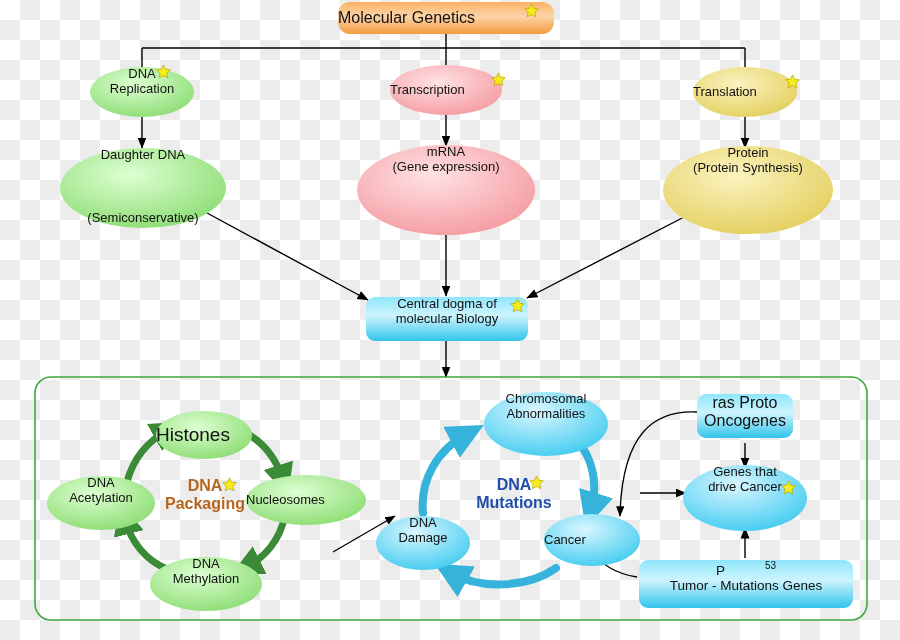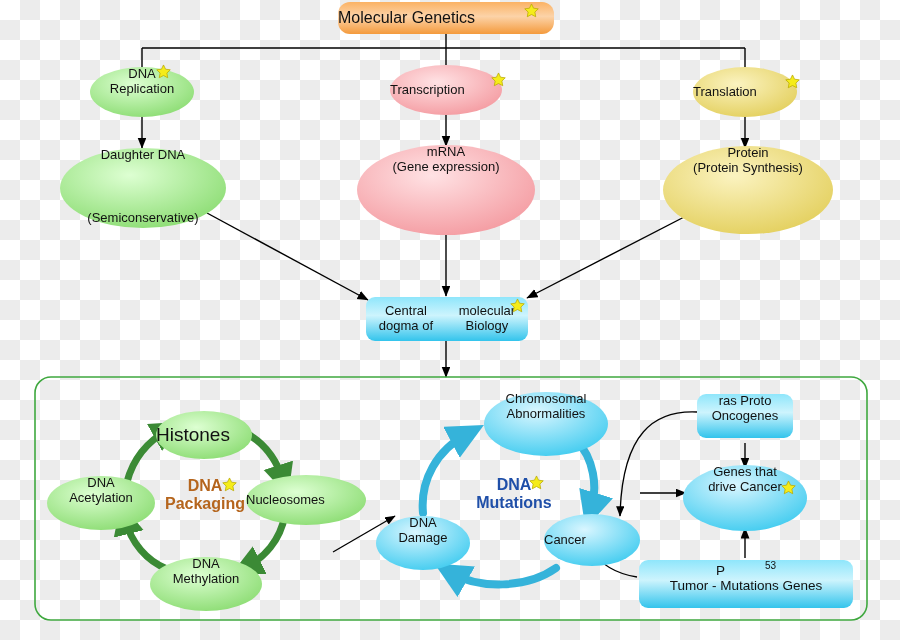--- a/index.html
+++ b/index.html
@@ -186,21 +186,21 @@
   <div class="node ellipse" style="left:357px;top:145px;width:178px;height:90px;font-size:13px;flex-direction:column;">
     <span>mRNA</span>
     <span>(Gene expression)</span>
   </div>
 
   <div class="node ellipse" style="left:663px;top:146px;width:170px;height:88px;font-size:13px;flex-direction:column;">
     <span>Protein</span>
     <span>(Protein Synthesis)</span>
   </div>
 
-  <div class="node rect" style="left:366px;top:297px;width:162px;height:44px;font-size:13px;">
+  <div class="node rect" style="left:366px;top:297px;width:162px;height:44px;font-size:13px;flex-direction:column;">
     <span>Central dogma of</span>
     <span>molecular Biology</span>
   </div>
   <svg class="star" style="left:510px;top:298px;" viewBox="0 0 24 24">
     <path d="M12 1.5 15.3 8.3 22.8 9.3 17.4 14.5 18.8 22 12 18.4 5.2 22 6.6 14.5 1.2 9.3 8.7 8.3z" fill="#f5ec1a" stroke="#b8a900" stroke-width="1.2"></path>
   </svg>
 
   <div class="node ellipse" style="left:156px;top:411px;width:96px;height:48px;font-size:19px;">
     <span>Histones</span>
   </div>
@@ -235,21 +235,21 @@
     <span>Damage</span>
   </div>
   <div class="cap" style="left:467px;top:476px;width:94px;font-size:16px;color:#1f4fa8;">
     <span>DNA</span><br>
     <span>Mutations</span>
   </div>
   <svg class="star" style="left:529px;top:475px;" viewBox="0 0 24 24">
     <path d="M12 1.5 15.3 8.3 22.8 9.3 17.4 14.5 18.8 22 12 18.4 5.2 22 6.6 14.5 1.2 9.3 8.7 8.3z" fill="#f5ec1a" stroke="#b8a900" stroke-width="1.2"></path>
   </svg>
 
-  <div class="node rect" style="left:697px;top:394px;width:96px;height:44px;font-size:13px;flex-direction:column;border-radius:13px;">
+  <div class="node rect" style="left:697px;top:394px;width:96px;height:44px;font-size:16px;flex-direction:column;border-radius:13px;">
     <span>ras Proto</span>
     <span>Oncogenes</span>
   </div>
 
   <div class="node ellipse" style="left:683px;top:465px;width:124px;height:66px;font-size:13px;flex-direction:column;">
     <span>Genes that</span>
     <span>drive Cancer</span>
   </div>
   <svg class="star" style="left:781px;top:480px;" viewBox="0 0 24 24">
     <path d="M12 1.5 15.3 8.3 22.8 9.3 17.4 14.5 18.8 22 12 18.4 5.2 22 6.6 14.5 1.2 9.3 8.7 8.3z" fill="#f5ec1a" stroke="#b8a900" stroke-width="1.2"></path>

